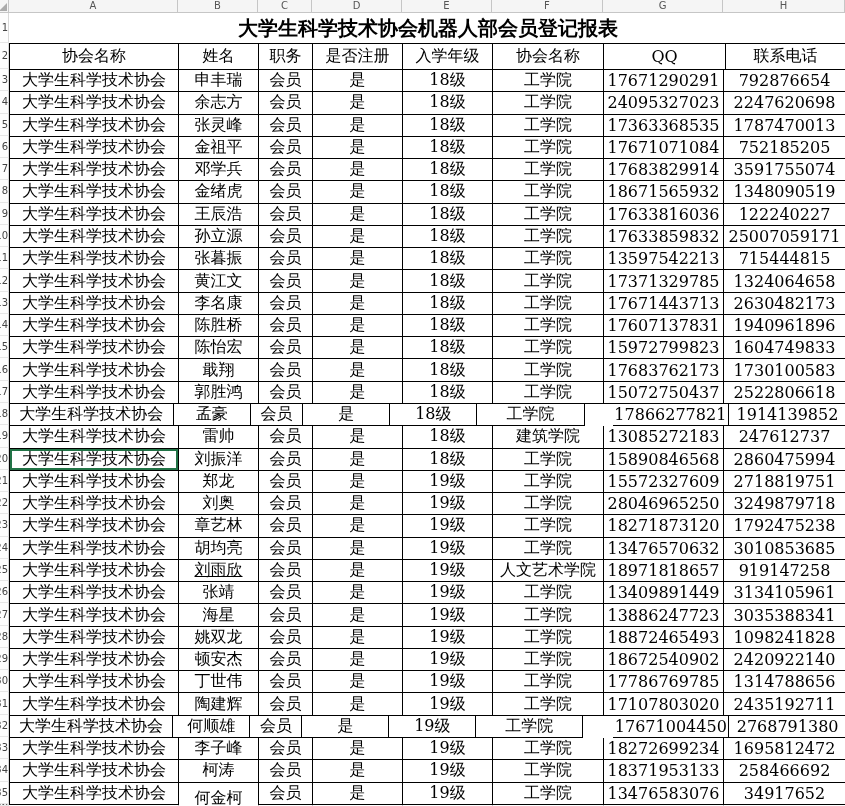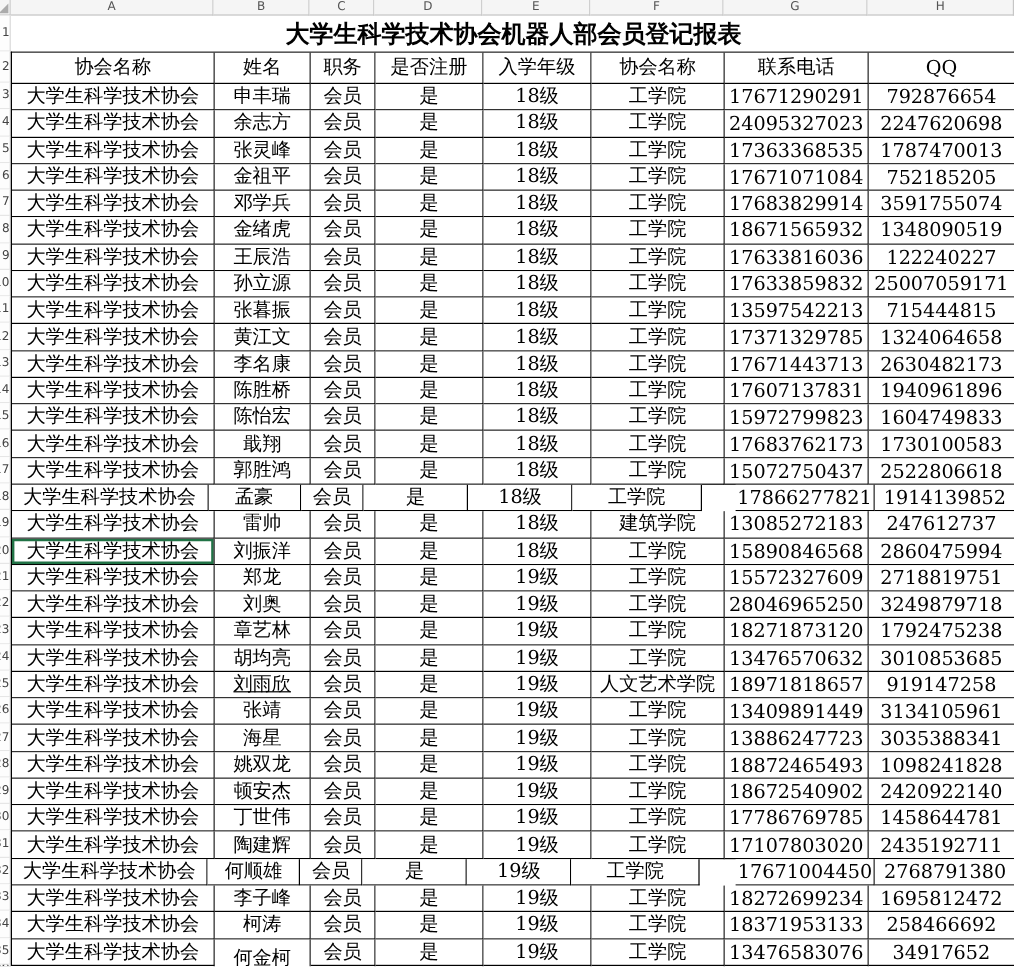--- a/index.html
+++ b/index.html
@@ -99,22 +99,22 @@
       <span>大学生科学技术协会机器人部会员登记报表</span>
     </div>
     <div class="grid" id="grid" style="width: 837px;">
         <div class="row header" style="height: 26px;">
           <div class="cell" style="width: 169px; height: 26px;">协会名称</div>
           <div class="cell" style="width: 80px; height: 26px;">姓名</div>
           <div class="cell" style="width: 54px; height: 26px;">职务</div>
           <div class="cell" style="width: 90px; height: 26px;">是否注册</div>
           <div class="cell" style="width: 90px; height: 26px;">入学年级</div>
           <div class="cell" style="width: 111px; height: 26px;">协会名称</div>
+          <div class="cell" style="width: 122px; height: 26px;">QQ</div>
           <div class="cell" style="width: 120px; height: 26px;">联系电话</div>
-          <div class="cell" style="width: 122px; height: 26px;">QQ</div>
         </div>
         <div class="row" style="height: 22.2727px;">
           <div class="cell" style="width: 169px; height: 22.2727px;">大学生科学技术协会</div>
           <div class="cell" style="width: 80px; height: 22.2727px;">申丰瑞</div>
           <div class="cell" style="width: 54px; height: 22.2727px;">会员</div>
           <div class="cell" style="width: 90px; height: 22.2727px;">是</div>
           <div class="cell" style="width: 90px; height: 22.2727px;">18级</div>
           <div class="cell" style="width: 111px; height: 22.2727px;">工学院</div>
           <div class="cell" style="width: 120px; height: 22.2727px;">17671290291</div>
           <div class="cell" style="width: 122px; height: 22.2727px;">792876654</div>
@@ -380,21 +380,21 @@
           <div class="cell" style="width: 122px; height: 22.2727px;">2420922140</div>
         </div>
         <div class="row" style="height: 22.2727px;">
           <div class="cell" style="width: 169px; height: 22.2727px;">大学生科学技术协会</div>
           <div class="cell" style="width: 80px; height: 22.2727px;">丁世伟</div>
           <div class="cell" style="width: 54px; height: 22.2727px;">会员</div>
           <div class="cell" style="width: 90px; height: 22.2727px;">是</div>
           <div class="cell" style="width: 90px; height: 22.2727px;">19级</div>
           <div class="cell" style="width: 111px; height: 22.2727px;">工学院</div>
           <div class="cell" style="width: 120px; height: 22.2727px;">17786769785</div>
-          <div class="cell" style="width: 122px; height: 22.2727px;">1458644781</div>
+          <div class="cell" style="width: 122px; height: 22.2727px;">1314788656</div>
         </div>
         <div class="row" style="height: 22.2727px;">
           <div class="cell" style="width: 169px; height: 22.2727px;">大学生科学技术协会</div>
           <div class="cell" style="width: 80px; height: 22.2727px;">陶建辉</div>
           <div class="cell" style="width: 54px; height: 22.2727px;">会员</div>
           <div class="cell" style="width: 90px; height: 22.2727px;">是</div>
           <div class="cell" style="width: 90px; height: 22.2727px;">19级</div>
           <div class="cell" style="width: 111px; height: 22.2727px;">工学院</div>
           <div class="cell" style="width: 120px; height: 22.2727px;">17107803020</div>
           <div class="cell" style="width: 122px; height: 22.2727px;">2435192711</div>

